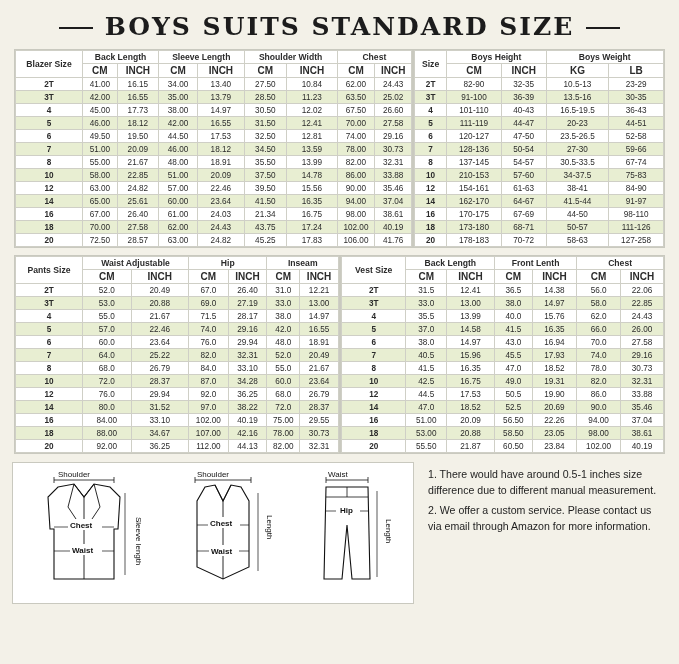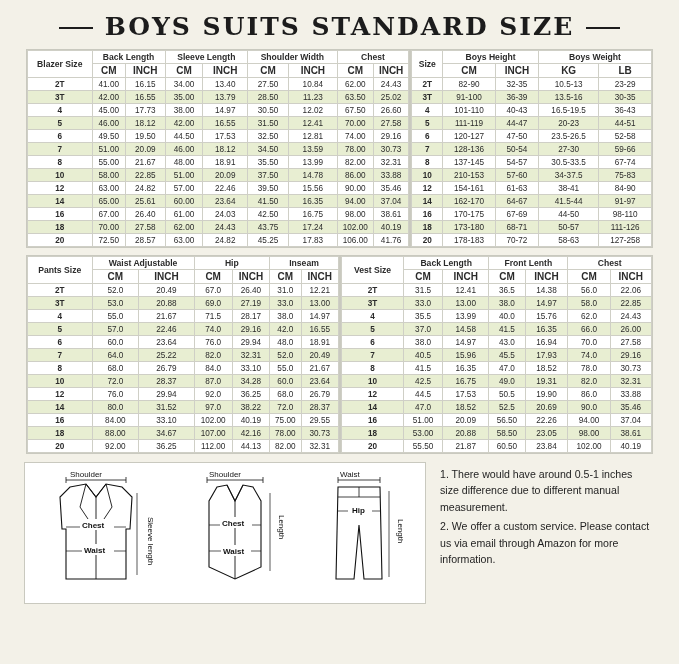--- a/index.html
+++ b/index.html
@@ -4,21 +4,21 @@
 <style>
   * { box-sizing: border-box; }
   html, body { margin:0; padding:0; }
   body {
     width: 679px; height: 664px;
     background: #f3f1e8;
     font-family: "Liberation Sans", sans-serif;
     color: #2b2b2b;
     overflow: hidden;
   }
-  .page { width:679px; height:664px; position:relative; padding: 6px 24px; }
+  .page { width:679px; height:664px; position:relative; padding: 6px 12px; }
 
   .title-wrap { text-align:center; padding: 6px 0 8px 0; }
   .title {
     font-family: "DejaVu Serif", serif;
     font-weight: bold;
     font-size: 25px;
     letter-spacing: 2px;
     color: #1c1c1c;
     display:inline-block;
     position: relative;
@@ -212,21 +212,21 @@
                 <td class="sh">16.35</td>
                 <td class="sh">94.00</td>
                 <td class="sh">37.04</td>
               </tr>
               <tr>
                 <td class="wh first">16</td>
                 <td class="wh">67.00</td>
                 <td class="wh">26.40</td>
                 <td class="wh">61.00</td>
                 <td class="wh">24.03</td>
-                <td class="wh">42.50</td>
+                <td class="wh">21.34</td>
                 <td class="wh">16.75</td>
                 <td class="wh">98.00</td>
                 <td class="wh">38.61</td>
               </tr>
               <tr>
                 <td class="sh first">18</td>
                 <td class="sh">70.00</td>
                 <td class="sh">27.58</td>
                 <td class="sh">62.00</td>
                 <td class="sh">24.43</td>

